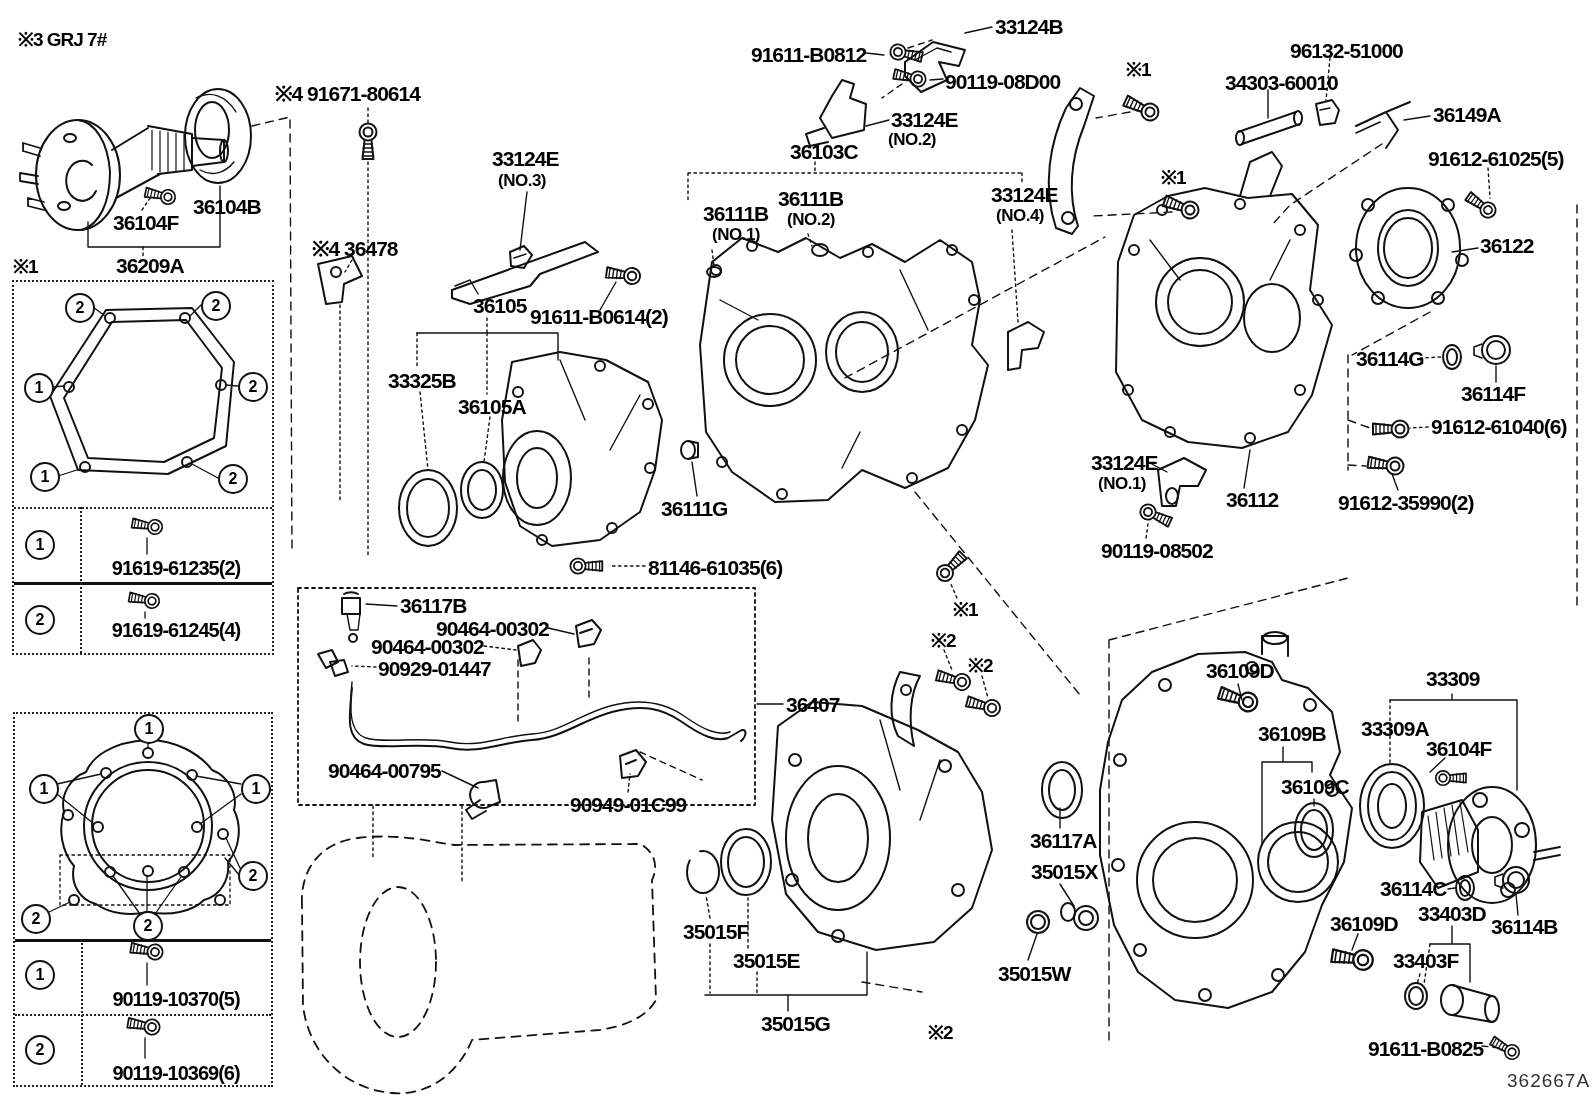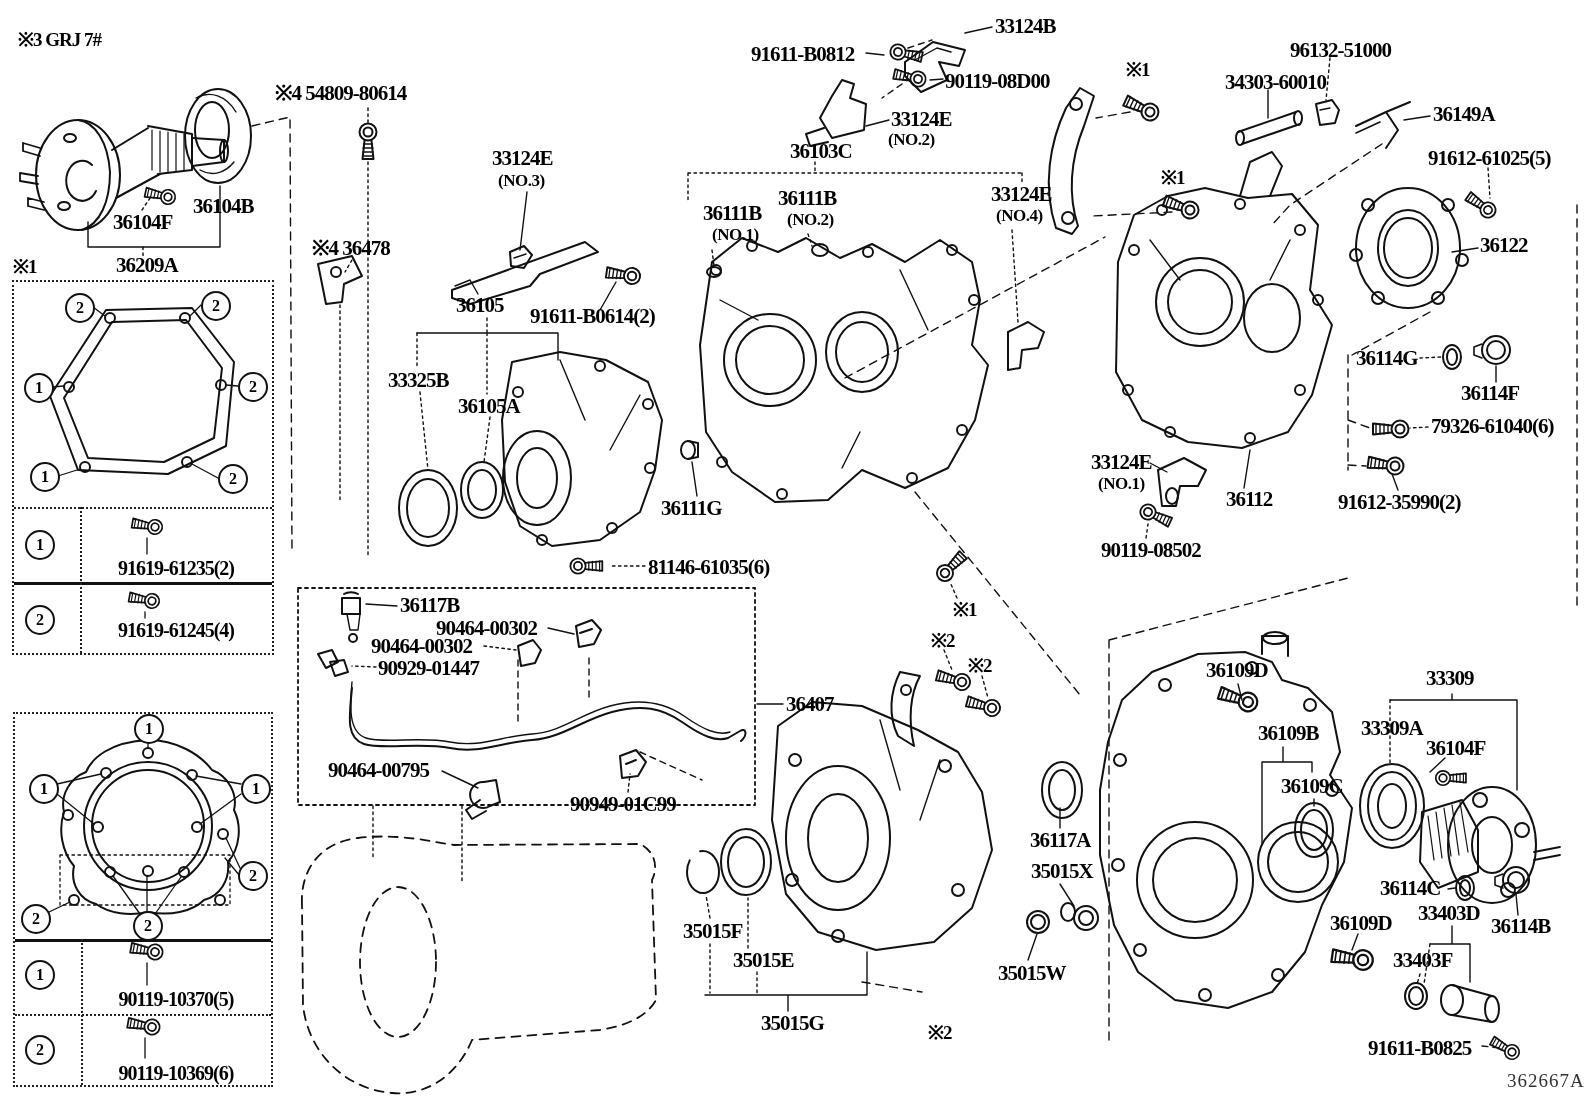--- a/index.html
+++ b/index.html
@@ -1,17 +1,17 @@
 <!DOCTYPE html>
 <html><head>
 <meta charset="utf-8">
 <style>
   html,body{margin:0;padding:0;background:#e8e8e8;}
   .stage{position:relative;width:1592px;height:1099px;background:#ffffff;overflow:hidden;
-         font-family:Liberation Serif, serif;color:#000;}
+         font-family:Liberation Sans, sans-serif;color:#000;}
   svg.art{position:absolute;left:0;top:0;z-index:1;}
   .lbl{position:absolute;z-index:3;font-weight:bold;font-size:21px;letter-spacing:-1px;
        white-space:nowrap;line-height:1;}
   .lbl.sm{font-size:17px;letter-spacing:-0.5px;}
   .lbl.mk{font-size:19px;}
   .code{position:absolute;z-index:3;font-size:19px;color:#333;letter-spacing:1px;white-space:nowrap;}
   .refbox{position:absolute;z-index:2;border:2px dotted #222;}
   .sep-h{position:absolute;left:0;width:100%;height:0;}
   .sep-h.dot{border-top:2px dotted #222;}
   .sep-h.solid{border-top:3px solid #111;}
@@ -422,29 +422,29 @@
   <path d="M252,126 L290,117 L292,552" stroke-dasharray="8 6"></path>
   <path d="M845,378 L1105,237" stroke-dasharray="8 6"></path>
   <path d="M915,492 L1080,695" stroke-dasharray="8 6"></path>
   <path d="M1577,205 V610" stroke-dasharray="8 6"></path>
   <path d="M1109,640 V1042 M1109,640 L1348,578" stroke-dasharray="8 6"></path>
   <path d="M373,806 V858 M462,806 V884" stroke-dasharray="2.5 3.5"></path>
 </g>
 </svg>
 
 <div class="lbl mk" style="left:18px;top:30px">※3 GRJ 7#</div>
-<div class="lbl" style="left:275px;top:83px">※4 54809-80614</div>
+<div class="lbl" style="left:275px;top:83px">※4 91671-80614</div>
 <div class="lbl" style="left:492px;top:148px">33124E</div>
 <div class="lbl sm" style="left:498px;top:172px">(NO.3)</div>
 <div class="lbl" style="left:193px;top:196px">36104B</div>
 <div class="lbl" style="left:113px;top:212px">36104F</div>
 <div class="lbl" style="left:116px;top:255px">36209A</div>
 <div class="lbl mk" style="left:13px;top:257px">※1</div>
 <div class="lbl" style="left:312px;top:238px">※4 36478</div>
-<div class="lbl" style="left:456px;top:295px">36105</div>
+<div class="lbl" style="left:473px;top:295px">36105</div>
 <div class="lbl" style="left:530px;top:306px">91611-B0614(2)</div>
 <div class="lbl" style="left:388px;top:370px">33325B</div>
 <div class="lbl" style="left:458px;top:396px">36105A</div>
 <div class="lbl" style="left:661px;top:498px">36111G</div>
 <div class="lbl" style="left:648px;top:557px">81146-61035(6)</div>
 <div class="lbl" style="left:995px;top:16px">33124B</div>
 <div class="lbl" style="left:751px;top:44px">91611-B0812</div>
 <div class="lbl" style="left:945px;top:71px">90119-08D00</div>
 <div class="lbl" style="left:891px;top:109px">33124E</div>
 <div class="lbl sm" style="left:888px;top:131px">(NO.2)</div>
@@ -457,21 +457,21 @@
 <div class="lbl sm" style="left:996px;top:207px">(NO.4)</div>
 <div class="lbl mk" style="left:1126px;top:60px">※1</div>
 <div class="lbl mk" style="left:1161px;top:168px">※1</div>
 <div class="lbl" style="left:1290px;top:40px">96132-51000</div>
 <div class="lbl" style="left:1225px;top:72px">34303-60010</div>
 <div class="lbl" style="left:1433px;top:104px">36149A</div>
 <div class="lbl" style="left:1428px;top:148px">91612-61025(5)</div>
 <div class="lbl" style="left:1480px;top:235px">36122</div>
 <div class="lbl" style="left:1356px;top:348px">36114G</div>
 <div class="lbl" style="left:1461px;top:383px">36114F</div>
-<div class="lbl" style="left:1431px;top:416px">79326-61040(6)</div>
+<div class="lbl" style="left:1431px;top:416px">91612-61040(6)</div>
 <div class="lbl" style="left:1091px;top:452px">33124E</div>
 <div class="lbl sm" style="left:1098px;top:475px">(NO.1)</div>
 <div class="lbl" style="left:1226px;top:489px">36112</div>
 <div class="lbl" style="left:1338px;top:492px">91612-35990(2)</div>
 <div class="lbl" style="left:1101px;top:540px">90119-08502</div>
 <div class="lbl mk" style="left:953px;top:600px">※1</div>
 <div class="lbl mk" style="left:931px;top:631px">※2</div>
 <div class="lbl mk" style="left:968px;top:656px">※2</div>
 <div class="lbl" style="left:786px;top:694px">36407</div>
 <div class="lbl" style="left:400px;top:595px">36117B</div>

